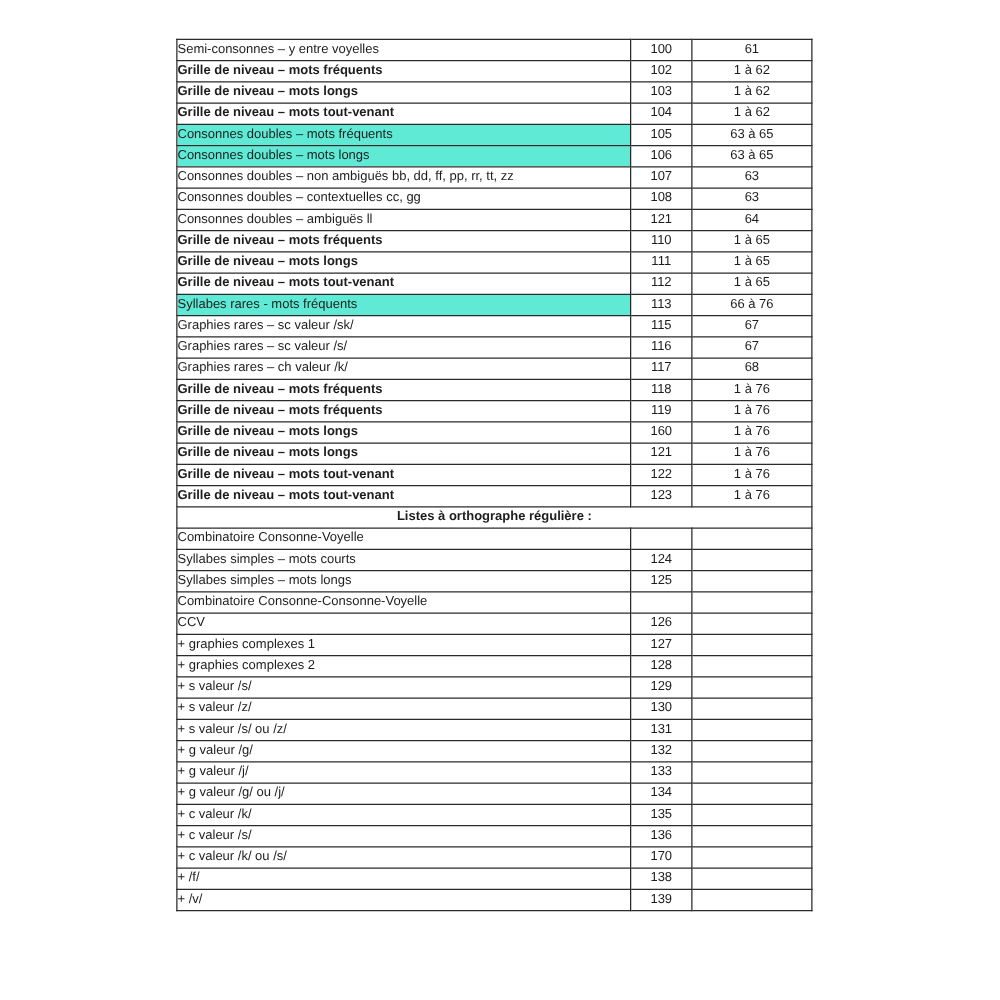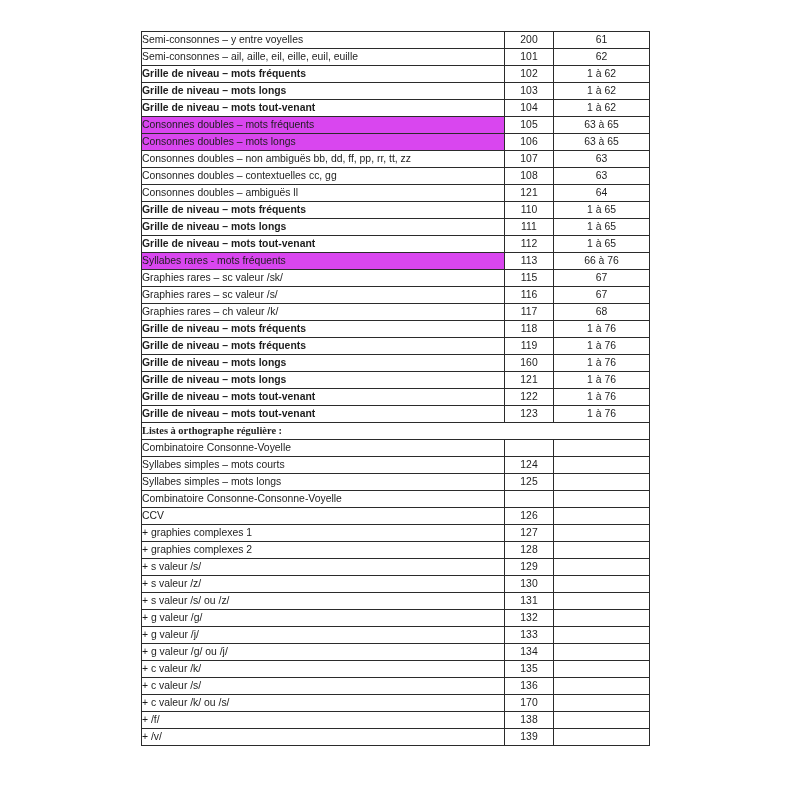--- a/index.html
+++ b/index.html
@@ -49,27 +49,26 @@
     white-space: nowrap;
   }
   td.label {
     padding-left: 5px;
     text-align: left;
   }
   td.num, td.range {
     text-align: center;
   }
   tr.bold td.label { font-weight: bold; }
-  td.shaded { background: #d946ef; }
+  td.shaded { background: #5eead4; }
 
   td.section-head {
-    text-align: left;
+    text-align: center;
     font-weight: bold;
     font-size: 10.4px;
-    font-family: Liberation Serif, serif;
   }
 
   #page-number {
     position: absolute;
     left: 0;
     top: 775px;
     width: 800px;
     text-align: center;
     font-size: 8.5px;
     color: #5f6b80;
@@ -85,27 +84,22 @@
   <div id="table-wrap">
     <table class="doc-table">
       <colgroup>
         <col class="c-label">
         <col class="c-num">
         <col class="c-range">
       </colgroup>
       <tbody id="table-body">
           <tr>
             <td class="label">Semi-consonnes – y entre voyelles</td>
-            <td class="num">200</td>
+            <td class="num">100</td>
             <td class="range">61</td>
-          </tr>
-          <tr>
-            <td class="label">Semi-consonnes – ail, aille, eil, eille, euil, euille</td>
-            <td class="num">101</td>
-            <td class="range">62</td>
           </tr>
           <tr class="bold">
             <td class="label">Grille de niveau – mots fréquents</td>
             <td class="num">102</td>
             <td class="range">1 à 62</td>
           </tr>
           <tr class="bold">
             <td class="label">Grille de niveau – mots longs</td>
             <td class="num">103</td>
             <td class="range">1 à 62</td>

